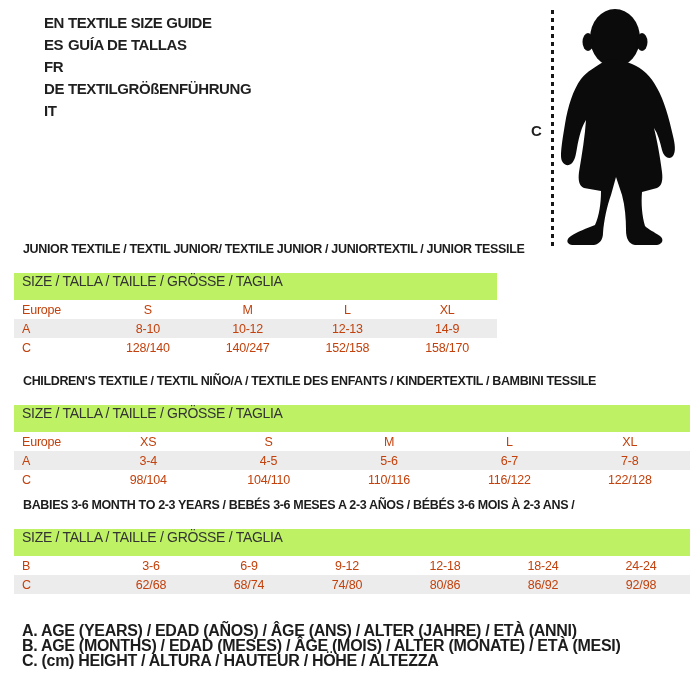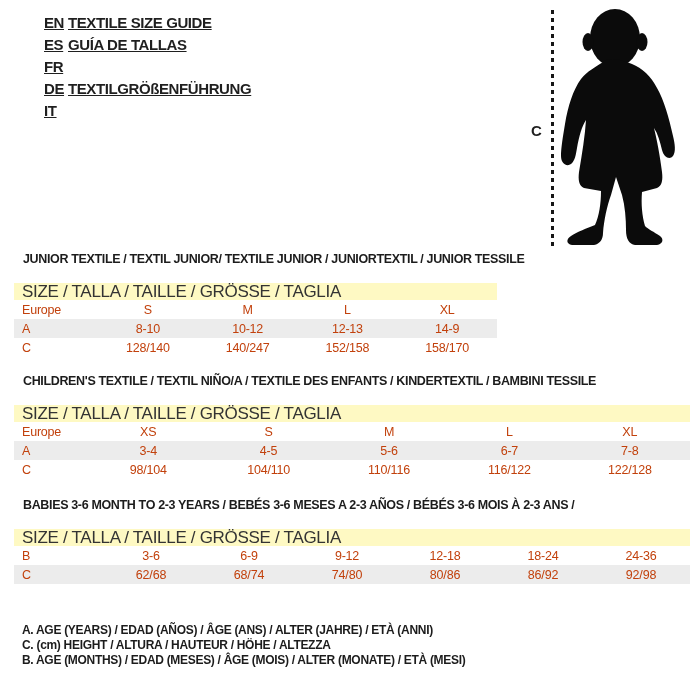--- a/index.html
+++ b/index.html
@@ -4,54 +4,54 @@
 <style>
   html,body{margin:0;padding:0;}
   body{
     width:700px;height:700px;position:relative;background:#ffffff;
     font-family:"Liberation Sans","DejaVu Sans",sans-serif;
     color:#1f1f1f;overflow:hidden;
     -webkit-font-smoothing:antialiased;
   }
   
   .lang-list{position:absolute;left:44px;top:12px;}
-  .lang-row{display:flex;line-height:22px;font-size:15px;font-weight:700;letter-spacing:-0.4px;white-space:nowrap;text-decoration:underline;}
+  .lang-row{display:flex;line-height:22px;font-size:15px;font-weight:700;letter-spacing:-0.4px;white-space:nowrap;}
   .lang-code{width:24px;flex:0 0 24px;}
   
   .figure{position:absolute;left:0;top:0;width:700px;height:250px;}
   .height-line{
     position:absolute;left:551px;top:10px;width:3px;height:237px;
     background:repeating-linear-gradient(to bottom,#161616 0 4px,transparent 4px 8px);
   }
   .height-label{position:absolute;left:531px;top:122px;font-size:15px;font-weight:700;}
   .baby-svg{position:absolute;left:560px;top:6px;}
   
   .sec{position:absolute;left:14px;}
-  #sec-junior{top:252px;width:483px;}
+  #sec-junior{top:242px;width:483px;}
   #sec-children{top:374px;width:676px;}
   #sec-babies{top:498px;width:676px;}
   .sec-title{
     font-size:12.5px;font-weight:700;letter-spacing:-0.35px;line-height:14px;
     margin:0 0 17px 9px;white-space:nowrap;color:#1c1c1c;
   }
   #sec-babies .sec-title{margin-bottom:16px;line-height:15px;}
   .size-bar{
-    height:17px;line-height:17px;background:#fef9c3;color:#333333;
-    font-size:17px;letter-spacing:-0.3px;padding-left:8px;white-space:nowrap;
+    height:27px;line-height:17px;background:#bef264;color:#333333;
+    font-size:14px;letter-spacing:-0.3px;padding-left:8px;white-space:nowrap;
   }
   .t-row{display:grid;height:19px;align-items:center;font-size:12.5px;letter-spacing:-0.2px;color:#c2410c;}
   .t-row.alt{background:#ececec;}
   .cols5{grid-template-columns:84px repeat(4,1fr);}
   .cols6{grid-template-columns:74px repeat(5,1fr);}
   .cols7{grid-template-columns:88px repeat(6,1fr);}
   .t-row span{text-align:center;}
   .t-row .c0{text-align:left;padding-left:8px;}
   
   .footnotes{position:absolute;left:22px;top:623px;}
-  .footnote{font-size:12px;font-weight:700;letter-spacing:-0.3px;line-height:15.2px;white-space:nowrap;color:#1c1c1c;}
+  .footnote{font-size:16px;font-weight:700;letter-spacing:-0.3px;line-height:15.2px;white-space:nowrap;color:#1c1c1c;}
 </style>
 </head>
 <body>
 
 <div class="lang-list">
   <div class="lang-row">
     <span class="lang-code">EN</span>
     <span class="lang-label">TEXTILE SIZE GUIDE</span>
   </div>
   <div class="lang-row">
@@ -174,30 +174,30 @@
   <h2 class="sec-title"><span>BABIES 3-6 MONTH TO 2-3 YEARS / BEBÉS 3-6 MESES A 2-3 AÑOS / BÉBÉS 3-6 MOIS À 2-3 ANS /</span><br>
   </h2>
   <div class="size-bar">SIZE / TALLA / TAILLE / GRÖSSE / TAGLIA</div>
   <div class="t-row cols7">
     <span class="c0">B</span>
     <span>3-6</span>
     <span>6-9</span>
     <span>9-12</span>
     <span>12-18</span>
     <span>18-24</span>
-    <span>24-36</span>
+    <span>24-24</span>
   </div>
   <div class="t-row cols7 alt">
     <span class="c0">C</span>
     <span>62/68</span>
     <span>68/74</span>
     <span>74/80</span>
     <span>80/86</span>
     <span>86/92</span>
     <span>92/98</span>
   </div>
 </section>
 
 <div class="footnotes">
   <div class="footnote">A. AGE (YEARS) / EDAD (AÑOS) / ÂGE (ANS) / ALTER (JAHRE) / ETÀ (ANNI)</div>
+  <div class="footnote">B. AGE (MONTHS) / EDAD (MESES) / ÂGE (MOIS) / ALTER (MONATE) / ETÀ (MESI)</div>
   <div class="footnote">C. (cm) HEIGHT / ALTURA / HAUTEUR / HÖHE / ALTEZZA</div>
-  <div class="footnote">B. AGE (MONTHS) / EDAD (MESES) / ÂGE (MOIS) / ALTER (MONATE) / ETÀ (MESI)</div>
 </div>
 
 </body></html>

